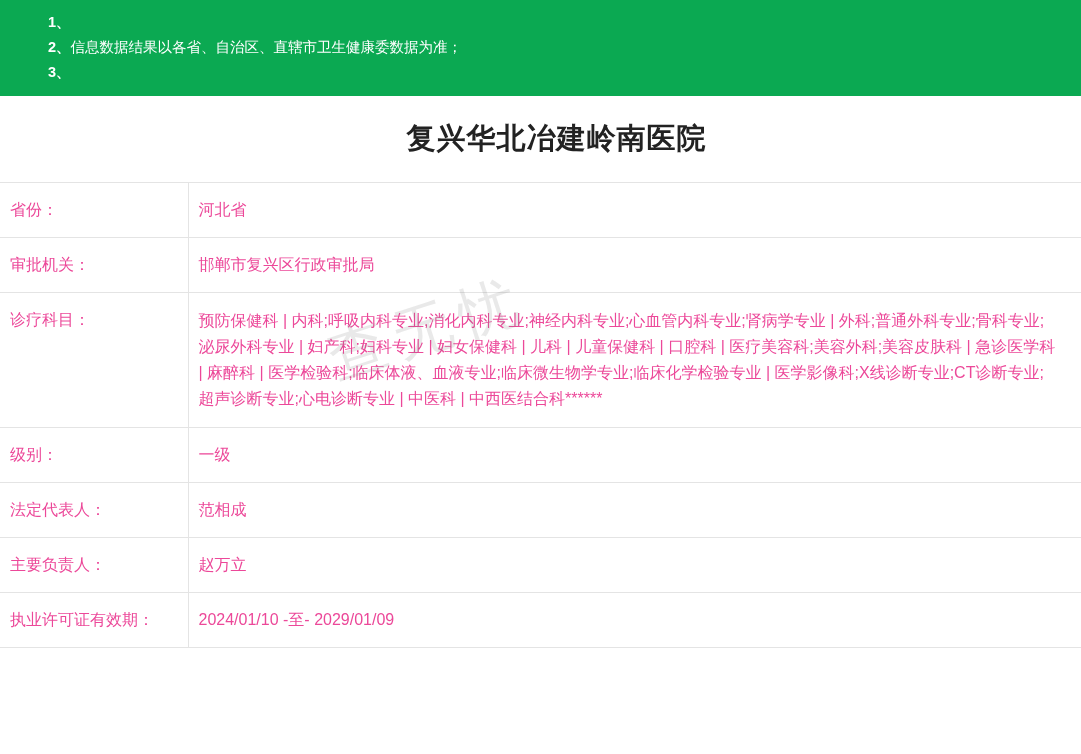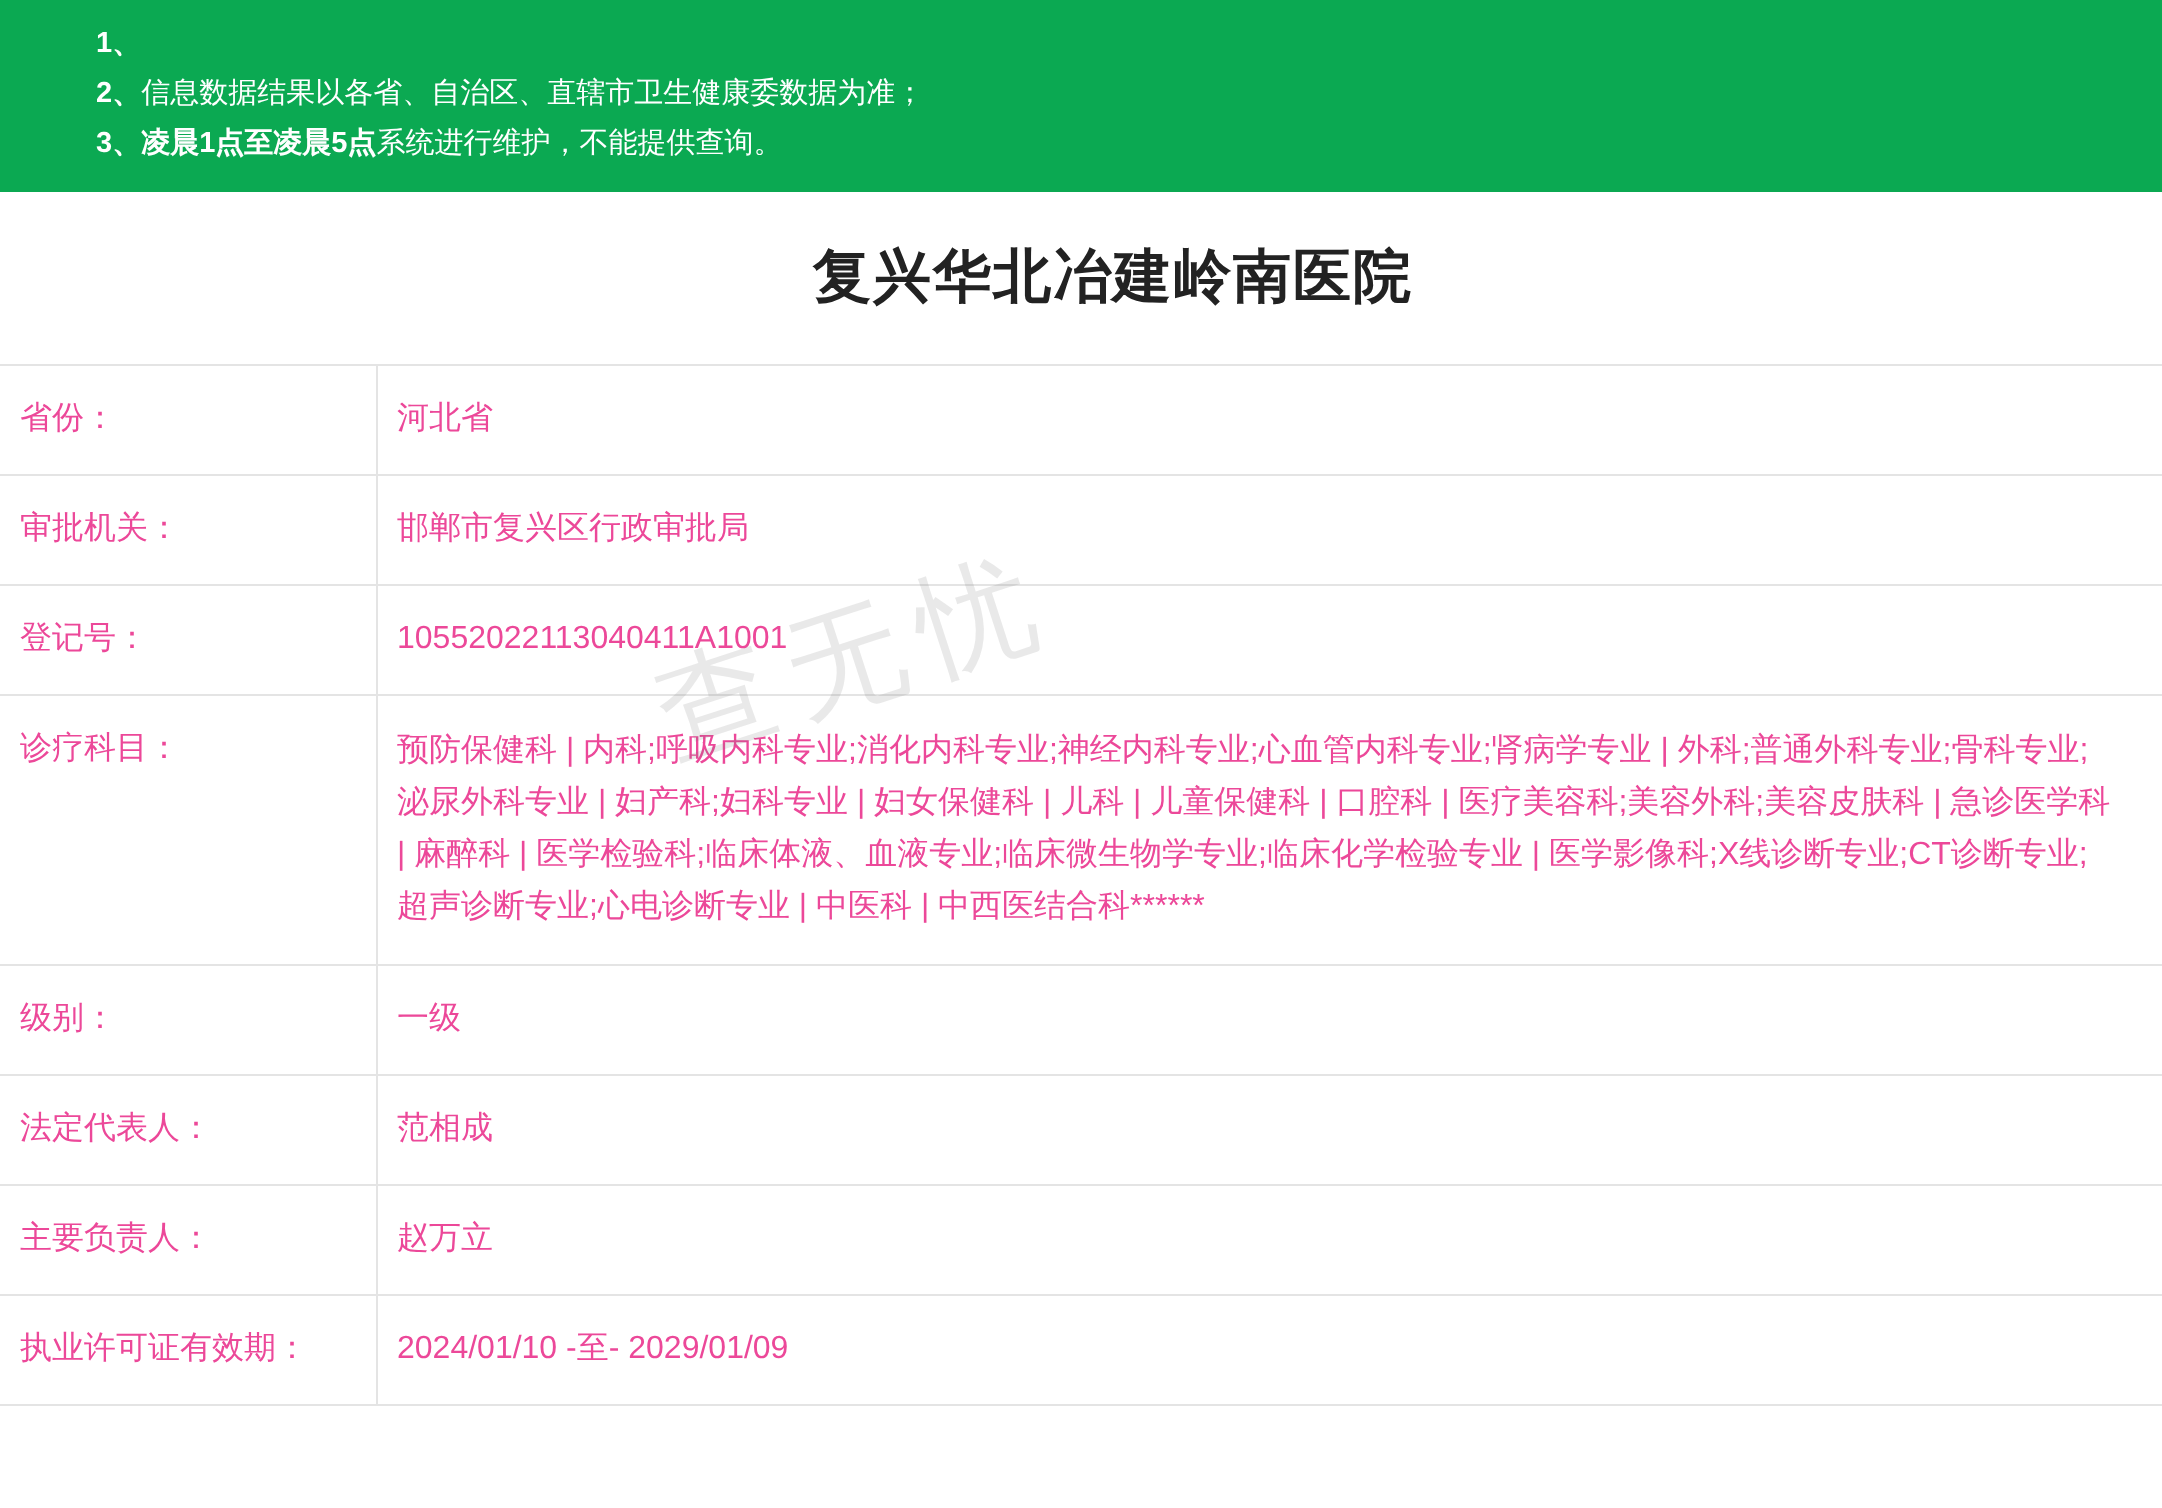--- a/index.html
+++ b/index.html
@@ -99,43 +99,38 @@
 <div class="notice-banner">
   <div class="notice-line">
     <span class="notice-num">1、</span>
   </div>
   <div class="notice-line">
     <span class="notice-num">2、</span>
     <span class="notice-txt"><span>信息数据结果以各省、自治区、直辖市卫生健康委数据为准；</span></span>
   </div>
   <div class="notice-line">
     <span class="notice-num">3、</span>
-    <span class="notice-txt"><b>凌晨1点至凌晨5点</b><span>系统进行维护，不能提供查询。</span></span>
   </div>
 </div>
 
 <div class="title-area">
   <div class="hospital-title">复兴华北冶建岭南医院</div>
 </div>
 
 <div class="watermark">查无忧</div>
 
 <table class="info-table">
   <tbody>
     <tr>
       <td class="lbl">省份：</td>
       <td class="val">河北省</td>
     </tr>
     <tr>
       <td class="lbl">审批机关：</td>
       <td class="val">邯郸市复兴区行政审批局</td>
-    </tr>
-    <tr>
-      <td class="lbl">登记号：</td>
-      <td class="val">10552022113040411A1001</td>
     </tr>
     <tr>
       <td class="lbl">诊疗科目：</td>
       <td class="val dept">预防保健科 | 内科;呼吸内科专业;消化内科专业;神经内科专业;心血管内科专业;肾病学专业 | 外科;普通外科专业;骨科专业;泌尿外科专业 | 妇产科;妇科专业 | 妇女保健科 | 儿科 | 儿童保健科 | 口腔科 | 医疗美容科;美容外科;美容皮肤科 | 急诊医学科 | 麻醉科 | 医学检验科;临床体液、血液专业;临床微生物学专业;临床化学检验专业 | 医学影像科;X线诊断专业;CT诊断专业;超声诊断专业;心电诊断专业 | 中医科 | 中西医结合科******</td>
     </tr>
     <tr>
       <td class="lbl">级别：</td>
       <td class="val">一级</td>
     </tr>
     <tr>

